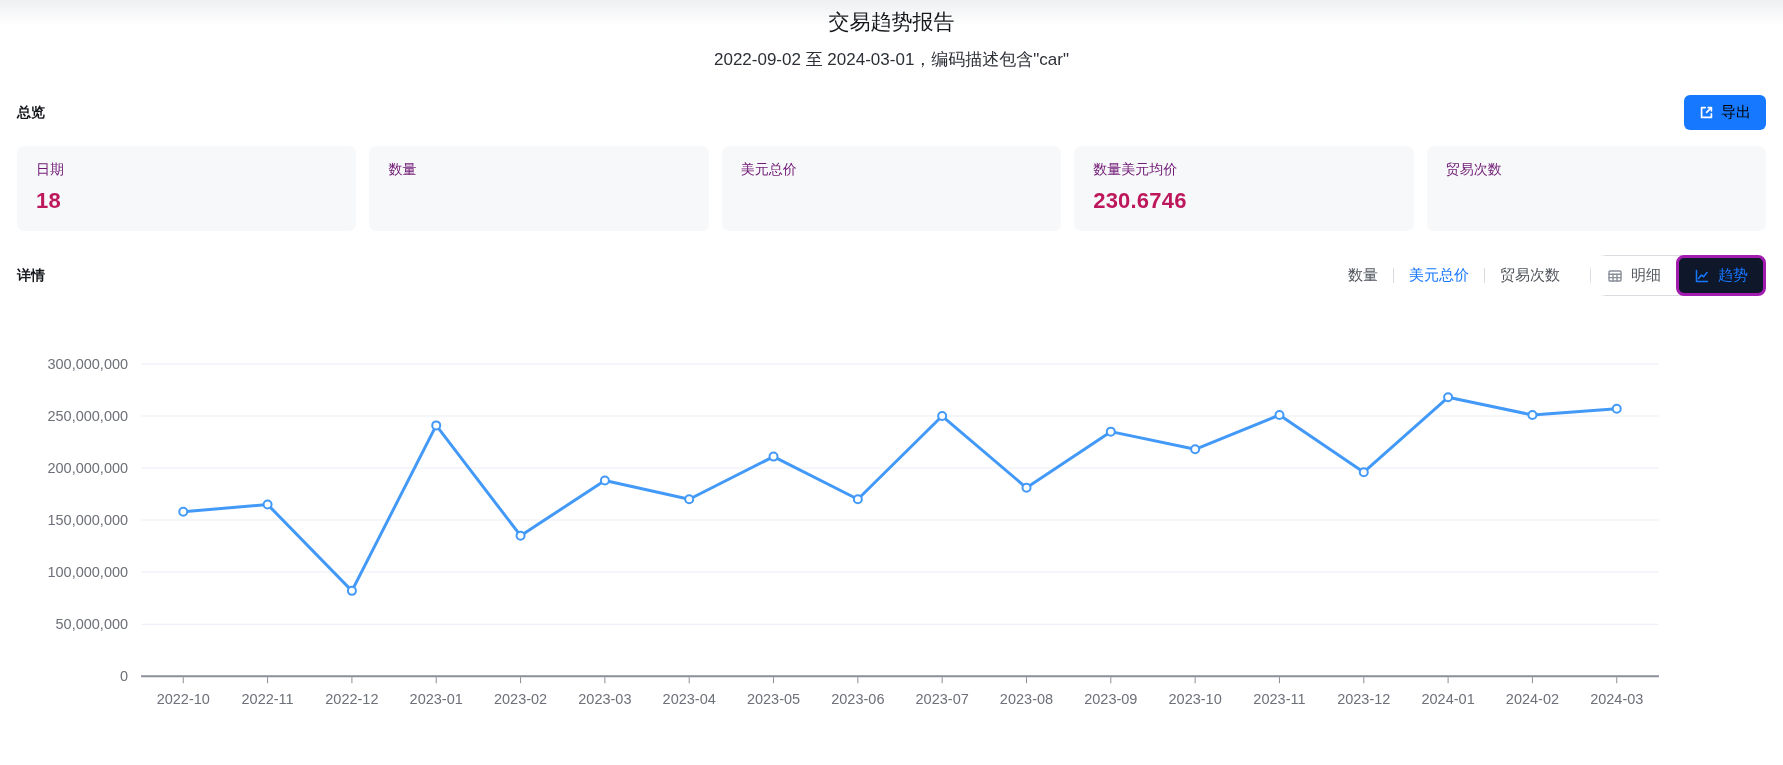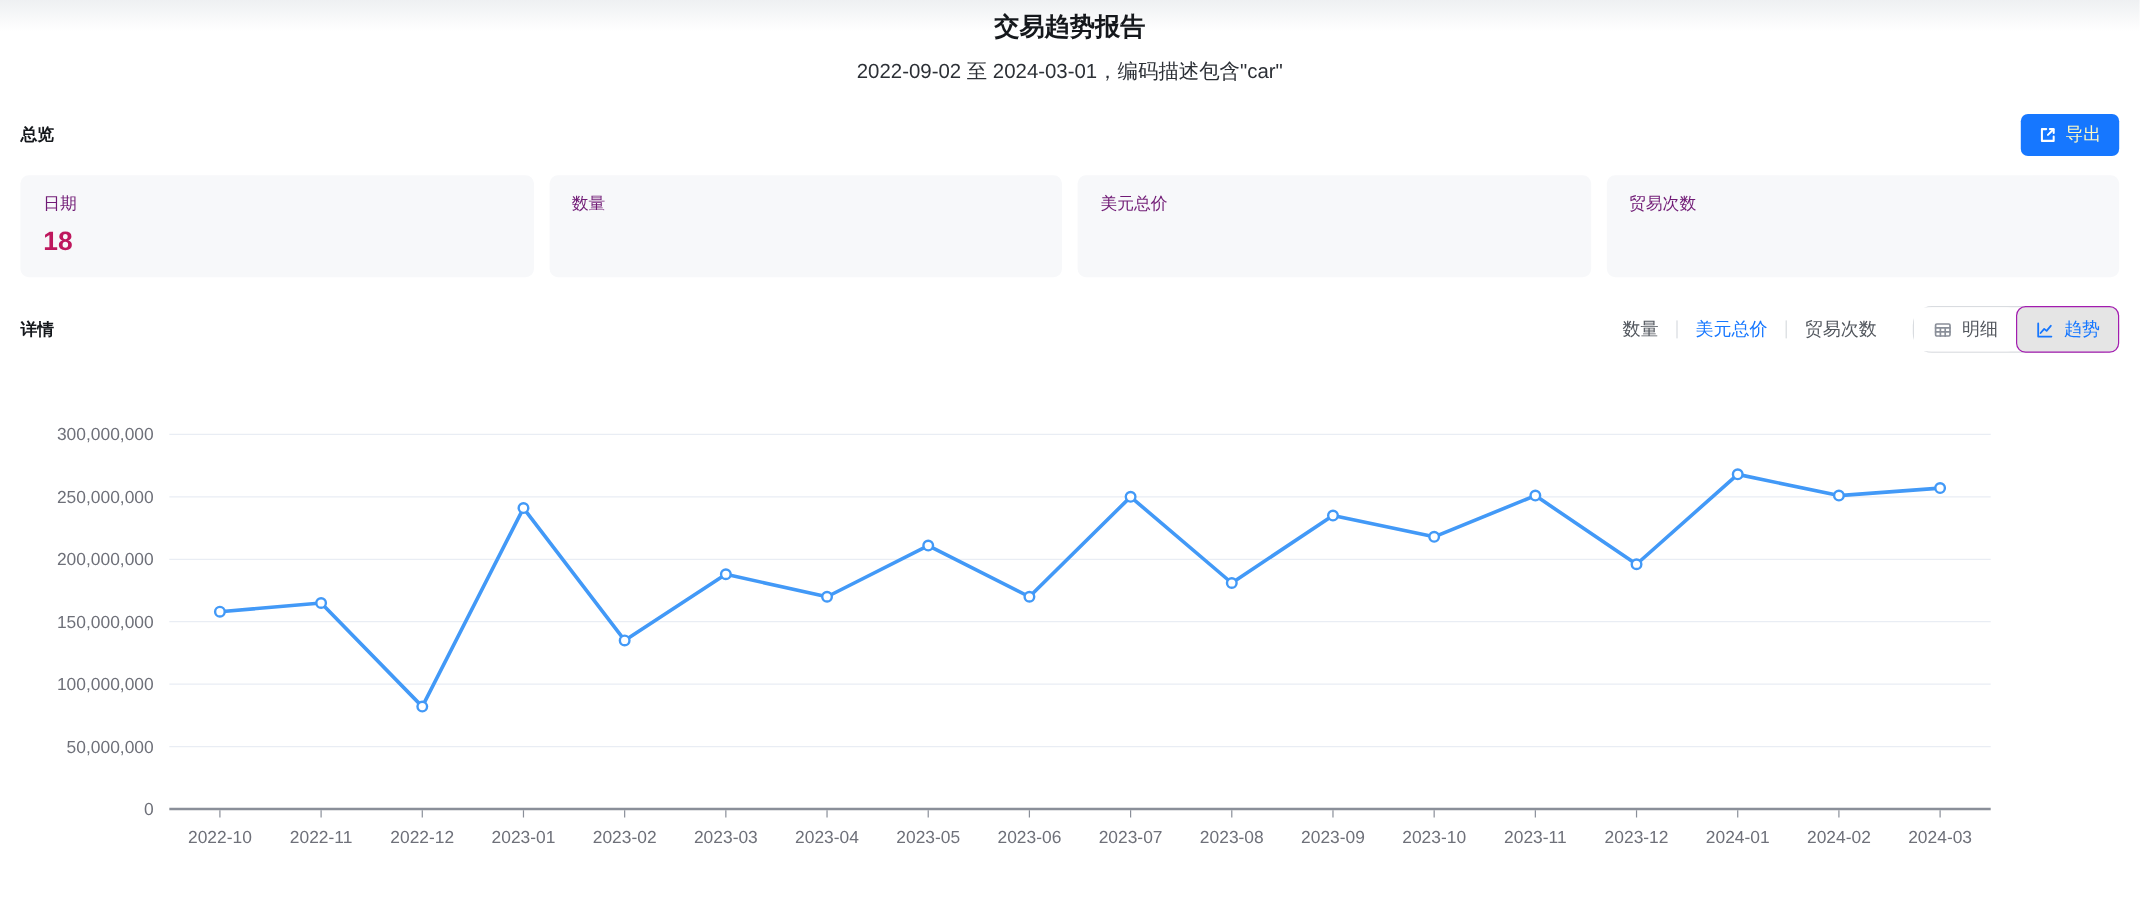--- a/index.html
+++ b/index.html
@@ -1,29 +1,29 @@
 <!DOCTYPE html>
 <html><head>
 <meta charset="utf-8">
 <style>
   * { box-sizing: border-box; margin: 0; padding: 0; }
   html,body { background:#fff; font-family:"Liberation Sans","DejaVu Sans",sans-serif; color:#1f2329; }
   body { width:1783px; min-height:765px; background:linear-gradient(180deg,#eef0f2 0,#ffffff 26px); }
 
   
   .report-header { padding-top:8px; text-align:center; }
-  .page-title { font-size:21px; font-weight:700; color:#15181c; }
+  .page-title { font-size:21px; font-weight:400; color:#15181c; }
   .report-subtitle { margin-top:12px; font-size:17px; color:#2c3036; }
 
   
   .section-row { display:flex; align-items:center; justify-content:space-between; padding:0 17px; }
   .section-title { font-size:14px; font-weight:700; color:#15181c; }
 
   .overview-row { margin-top:24px; }
-  .export-btn { display:inline-flex; align-items:center; gap:7px; background:#1677ff; color:#fef9c3;
+  .export-btn { display:inline-flex; align-items:center; gap:7px; background:#1677ff; color:#000000;
     border:none; border-radius:6px; padding:8px 15px; font-size:15px; font-family:inherit; cursor:pointer; }
   .export-btn svg { display:block; }
 
   
   .cards { display:flex; gap:13px; padding:0 17px; margin-top:16px; }
   .card { flex:1 1 0; background:#f7f8fa; border-radius:7px; padding:15px 19px 17px; }
   .card-label { font-size:14px; color:#701a75; }
   .card-value { margin-top:9px; font-size:22px; font-weight:700; color:#be185d; letter-spacing:.2px; }
 
   
@@ -31,21 +31,21 @@
   .details-controls { display:flex; align-items:center; gap:30px; }
   .metric-tabs { display:flex; align-items:center; }
   .mtab { font-size:15px; color:#50555c; cursor:pointer; }
   .mtab.active { color:#1677ff; }
   .vdiv { width:1px; height:15px; background:#d8dbdf; margin:0 15px; }
 
   .seg { display:flex; background:#fff; border:1px solid #d9dce0; border-radius:16px; }
   .seg-btn { display:flex; align-items:center; gap:8px; background:#fff; border:1px solid transparent;
     padding:8px 15px; font-size:15px; font-family:inherit; color:#54585f; cursor:pointer; border-radius:8px; }
   .seg-btn svg { display:block; }
-  .seg-btn.active { margin:-1px; border:1px solid #a21caf; background:#e5e5e5; color:#1677ff;font-family:Liberation Serif, serif; }
+  .seg-btn.active { margin:-1px; border:3px solid #a21caf; background:#0f172a; color:#1677ff;font-family:Liberation Serif, serif; }
 
   
   .chart-wrap { padding:0 16px; margin-top:52px; }
   .chart-wrap svg { width:100%; height:auto; display:block; }
 </style>
 </head>
 <body>
 
 <div class="page">
 
@@ -72,20 +72,24 @@
     <div class="cards">
       <div class="card">
         <div class="card-label">日期</div>
         <div class="card-value">18</div>
       </div>
       <div class="card">
         <div class="card-label">数量</div>
       </div>
       <div class="card">
         <div class="card-label">美元总价</div>
+      </div>
+      <div class="card">
+        <div class="card-label">数量美元均价</div>
+        <div class="card-value">230.6746</div>
       </div>
       <div class="card">
         <div class="card-label">贸易次数</div>
       </div>
     </div>
   </section>
 
   <section>
     <div class="section-row details-row">
       <h2 class="section-title">详情</h2>

